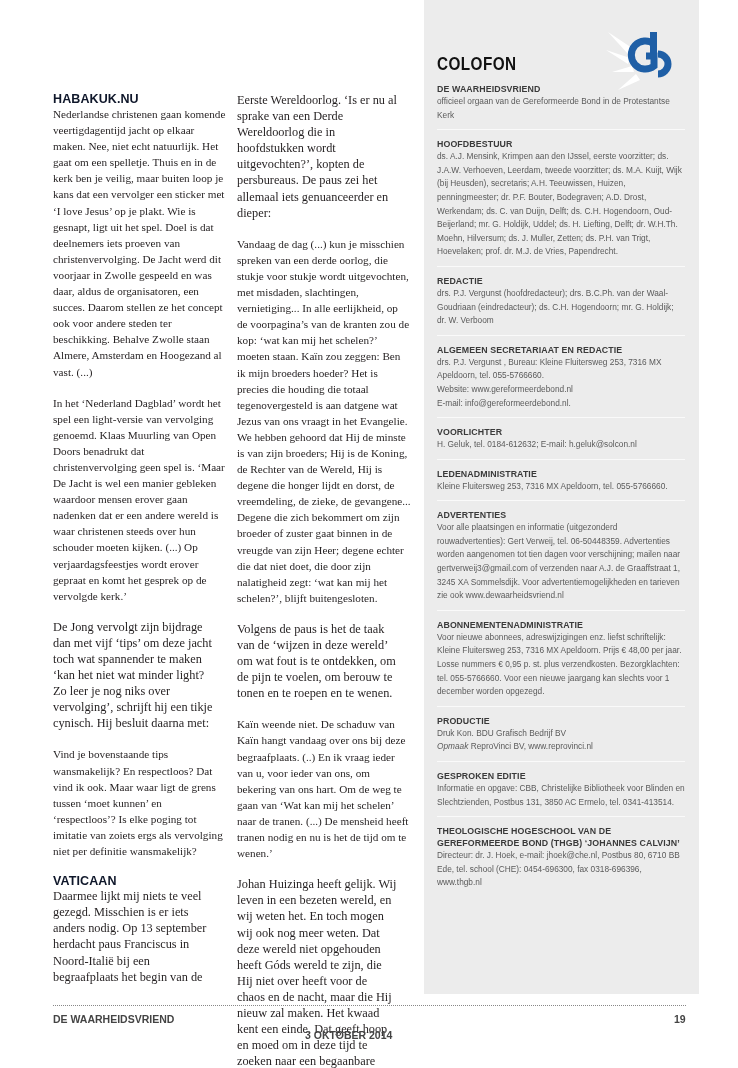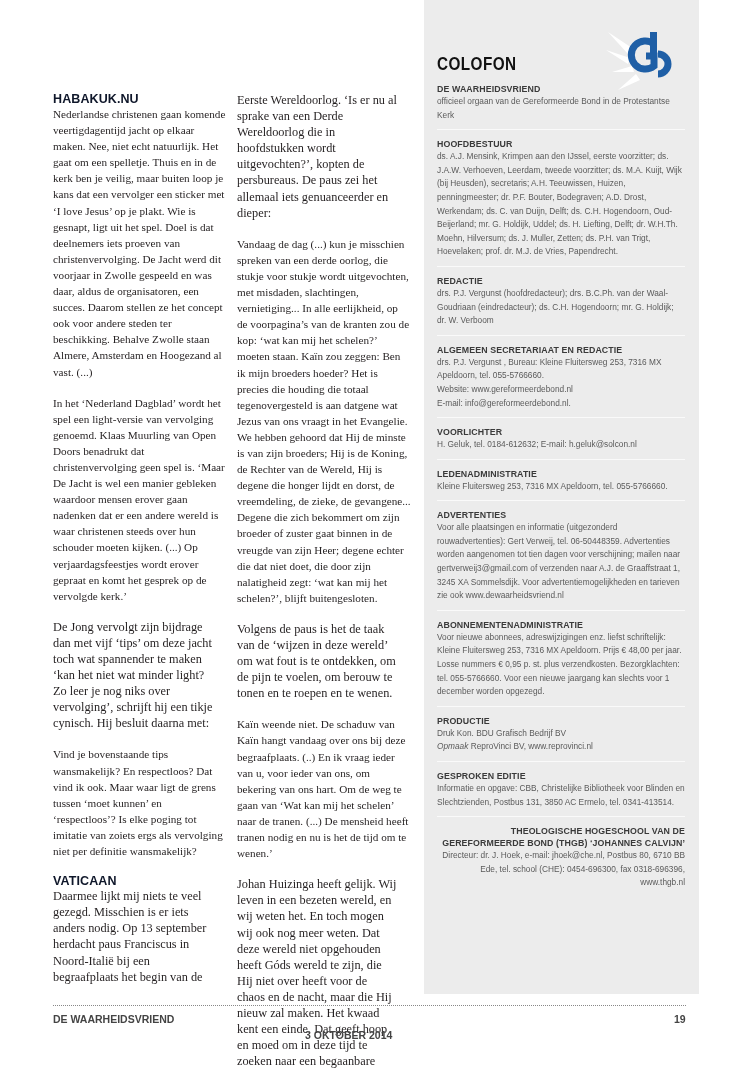--- a/index.html
+++ b/index.html
@@ -8,21 +8,21 @@
   #col1{left:53px;top:92px;width:174px;}
   #col2{left:237px;top:92px;width:174px;}
   .h{font-family:"Liberation Sans","DejaVu Sans",sans-serif;font-weight:bold;color:#0f172a;font-size:12.5px;letter-spacing:0.1px;line-height:14px;margin:0;}
   .p{font-size:12.3px;line-height:16.1px;margin:0 14px 15px 0;}
   .i{font-size:11.2px;line-height:16.1px;margin:0 0 15px 0;}
   #sidebar{position:absolute;left:424px;top:0;width:275px;height:994px;background:#ececec;}
   #colofon-title{position:absolute;left:437px;top:54px;font-family:"Liberation Sans","DejaVu Sans",sans-serif;font-weight:bold;font-size:18px;letter-spacing:0.5px;color:#111;transform:scaleX(0.85);transform-origin:left;}
   #logo{position:absolute;left:606px;top:28px;width:78px;height:66px;}
   #sb-content{position:absolute;left:437px;top:83px;width:248px;font-family:"Liberation Sans","DejaVu Sans",sans-serif;}
   .sec{border-bottom:1px solid #fafafa;padding-bottom:7px;margin-bottom:8px;}
-  .sec:last-child{border-bottom:none;text-align:right;}
+  .sec:last-child{border-bottom:none;}
   .sh{font-weight:bold;font-size:8.8px;color:#3a3a3a;line-height:12px;letter-spacing:0.1px;}
   .sb{font-size:8.3px;line-height:13.6px;color:#5a5a5a;}
   .sb.it{}
   #rule{position:absolute;left:53px;top:1005px;width:633px;border-top:1px dotted #888;}
   .foot{position:absolute;top:1013px;font-family:"Liberation Sans","DejaVu Sans",sans-serif;font-weight:bold;font-size:10.5px;color:#444;}
 </style>
 </head>
 <body>
 
 <div id="col1" class="col">

